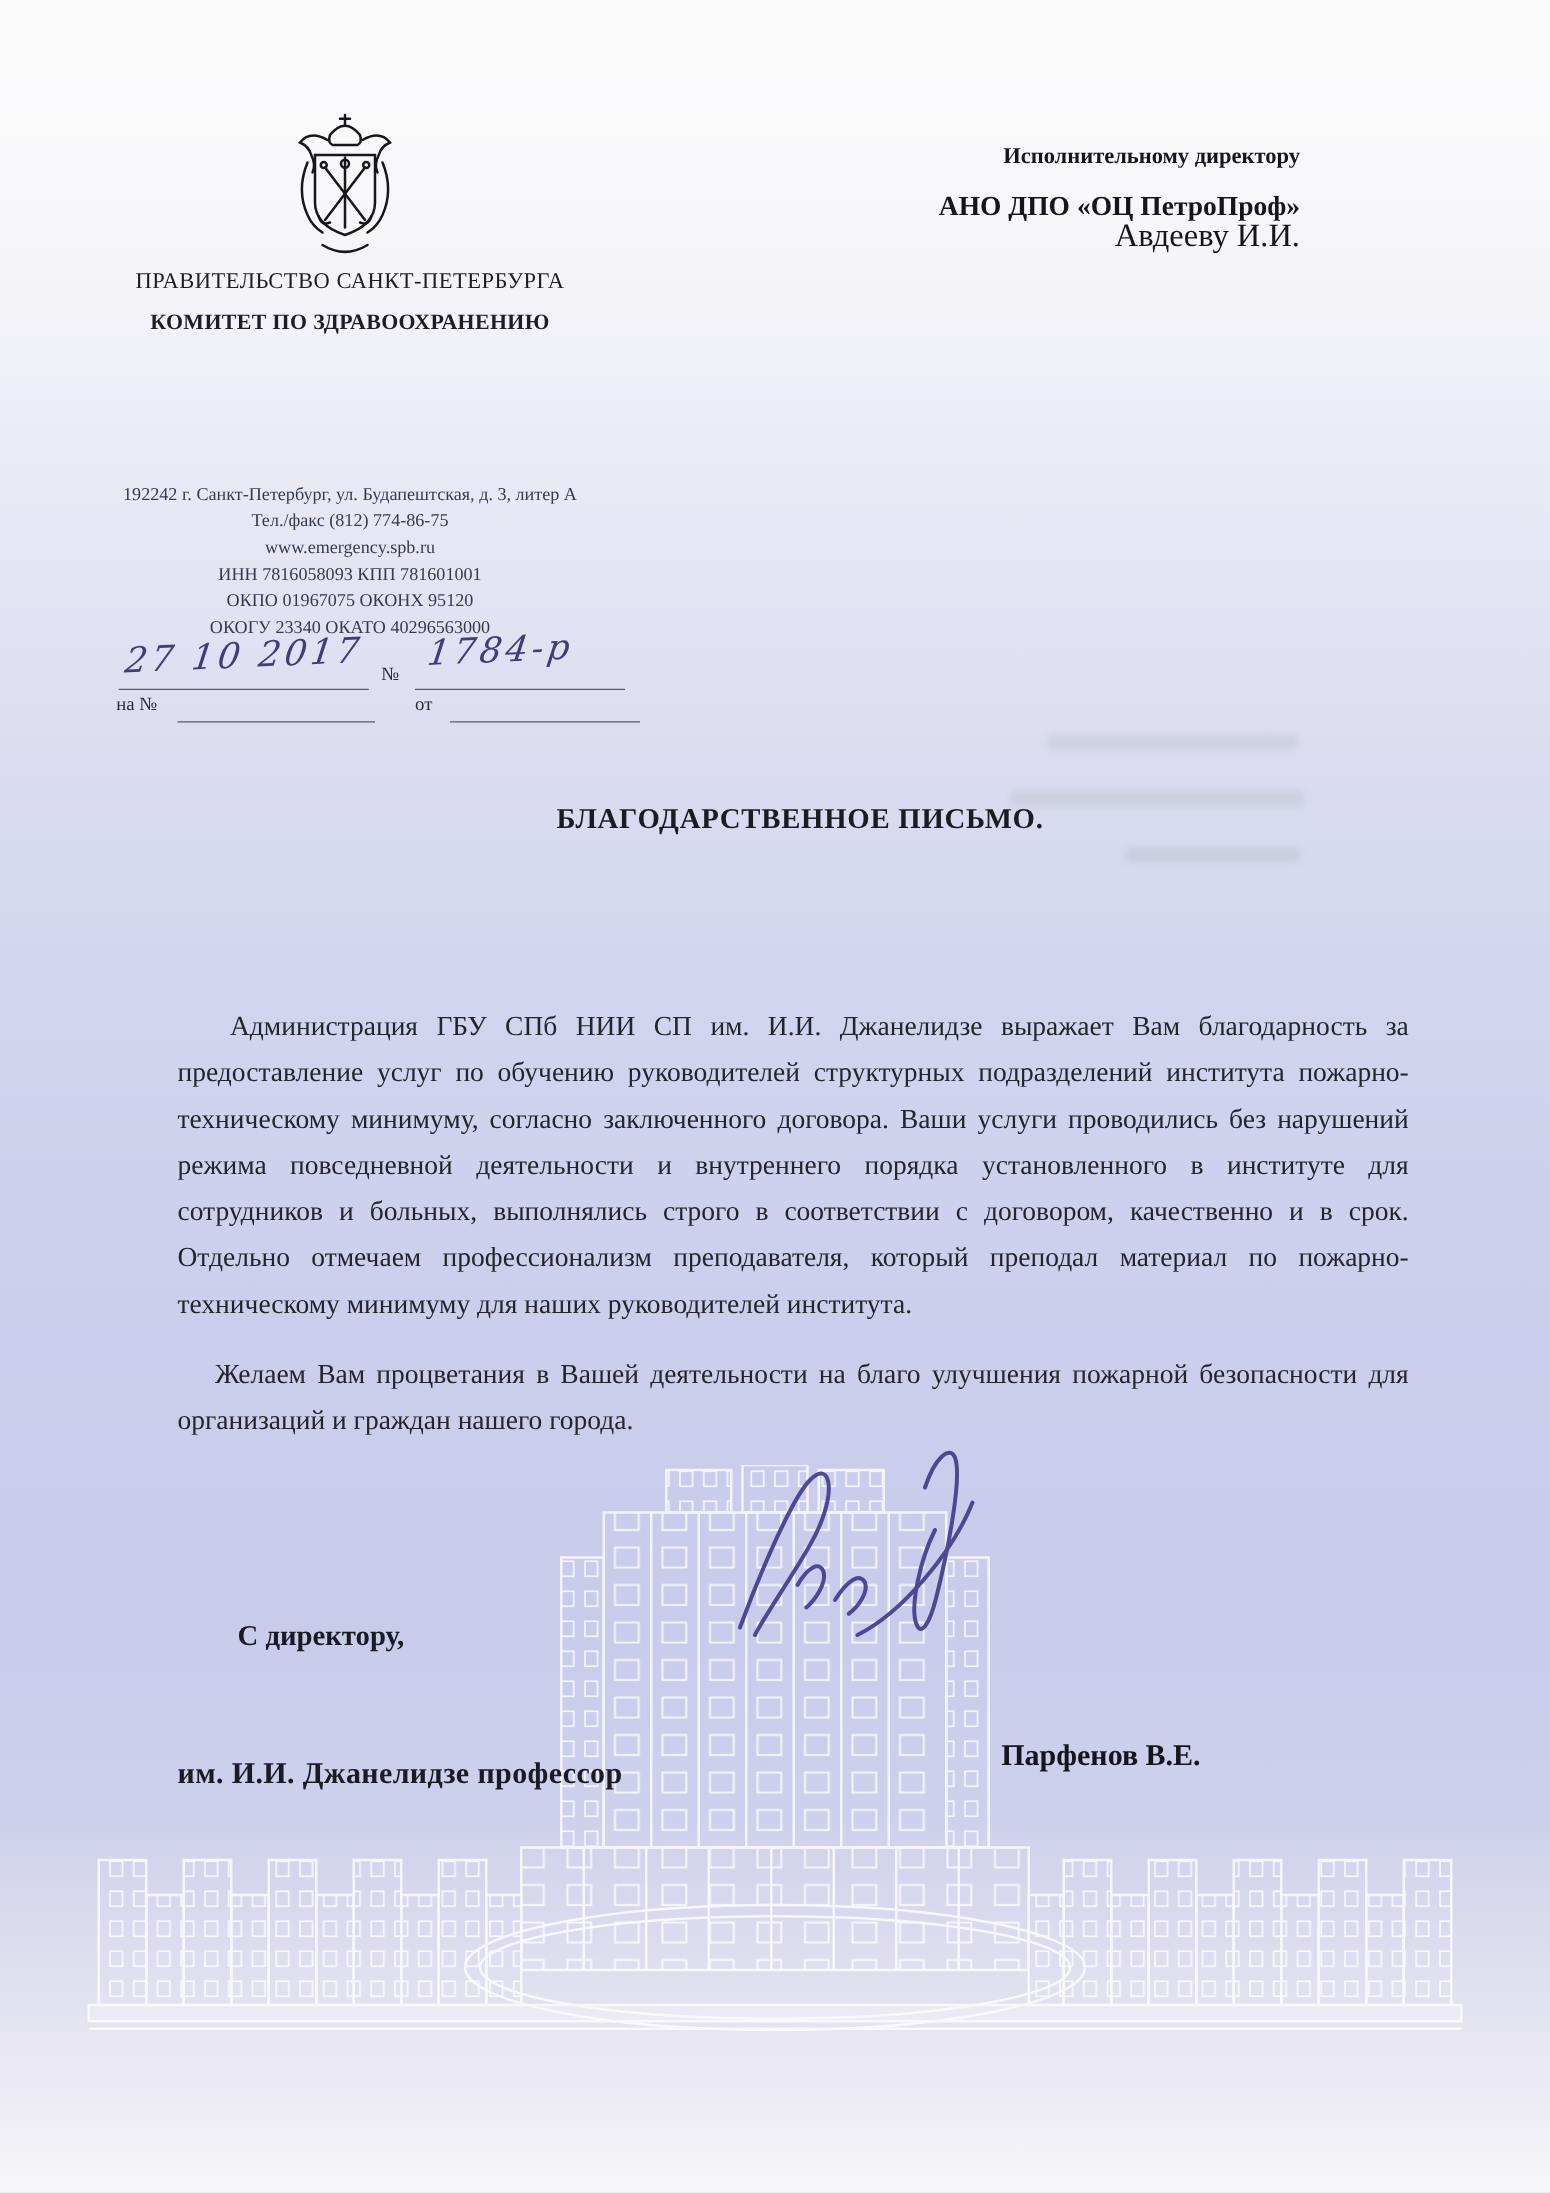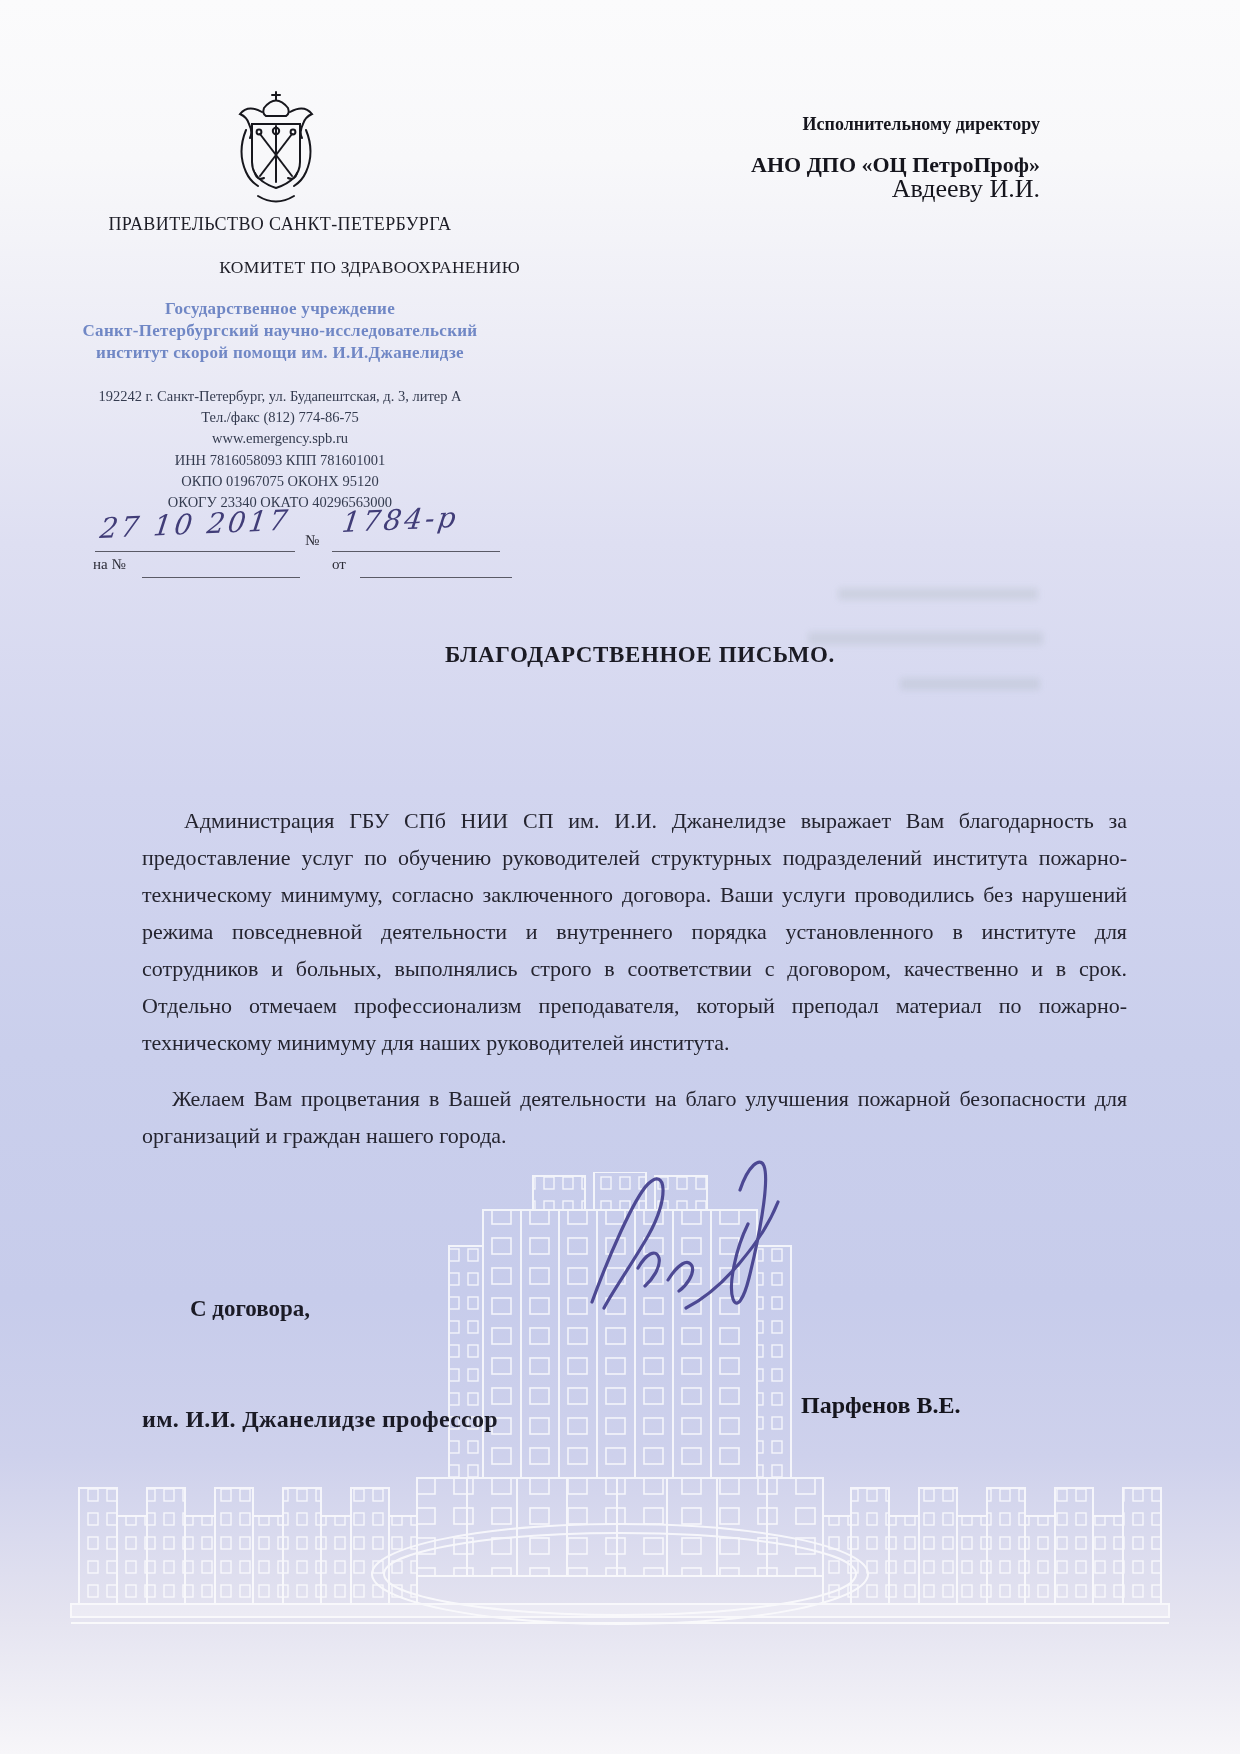--- a/index.html
+++ b/index.html
@@ -13,21 +13,21 @@
     background:linear-gradient(180deg,
       #fbfbfc 0%, #f8f8fa 9%, #ededf6 19%, #dedff2 31%,
       #d2d5ef 45%, #cacfec 60%, #c7cceb 74%, #ced1ec 83%,
       #e4e3f0 92%, #f7f6f9 100%);
   }
   .abs{position:absolute;}
   .center{text-align:center;}
   .right{text-align:right;}
 
   .gov-line1{font-size:18px;letter-spacing:.4px;color:#1d1d26;}
-  .gov-line2{font-size:17.5px;font-weight:normal;color:#1d1d26;margin-top:22px;letter-spacing:.3px;text-align:right;}
+  .gov-line2{font-size:17.5px;font-weight:bold;color:#1d1d26;margin-top:12px;letter-spacing:.3px;}
 
   .recipient{line-height:1;color:#15151d;}
   .recipient .r1{font-size:18px;font-weight:bold;}
   .recipient .r2{font-size:22px;font-weight:bold;margin-top:21px;}
   .recipient .r3{font-size:26px;font-weight:normal;}
 
   .inst{color:#7087c5;font-weight:bold;font-size:17px;line-height:22px;letter-spacing:.3px;}
 
   .addr{font-size:14.5px;line-height:21.2px;color:#343b4f;margin-top:44px;}
 
@@ -158,25 +158,20 @@
       <path d="M78,40 q9,22 0,42 q-4,9 -12,14"></path>
       <path d="M30,106 q18,11 36,0"></path>
     </g>
   </svg>
 
   <div class="abs center" style="left:40px;top:214px;width:480px;">
     <div class="gov-line1">ПРАВИТЕЛЬСТВО САНКТ-ПЕТЕРБУРГА</div>
     <div class="gov-line2">КОМИТЕТ ПО ЗДРАВООХРАНЕНИЮ</div>
   </div>
 
-  <div class="abs center inst" style="left:30px;top:298px;width:500px;">
-    <div>Государственное учреждение</div>
-    <div>Санкт-Петербургский научно-исследовательский</div>
-    <div>институт скорой помощи им. И.И.Джанелидзе</div>
-  </div>
 
   <div class="abs center addr" style="left:40px;top:342px;width:480px;">
     <div>192242 г. Санкт-Петербург, ул. Будапештская, д. 3, литер А</div>
     <div>Тел./факс (812) 774-86-75</div>
     <div>www.emergency.spb.ru</div>
     <div>ИНН 7816058093 КПП 781601001</div>
     <div>ОКПО 01967075 ОКОНХ 95120</div>
     <div>ОКОГУ 23340 ОКАТО 40296563000</div>
   </div>
 
@@ -196,21 +191,21 @@
     <div class="r3">Авдееву И.И.</div>
   </div>
 
   <div class="abs center doc-title" style="left:0;top:642px;width:1280px;">БЛАГОДАРСТВЕННОЕ ПИСЬМО.</div>
 
   <div class="abs body-text" style="left:142px;top:802px;">
     <p class="p1">Администрация  ГБУ СПб НИИ СП им. И.И. Джанелидзе  выражает Вам благодарность за предоставление услуг по обучению руководителей структурных подразделений института пожарно- техническому минимуму, согласно заключенного договора.  Ваши услуги проводились без нарушений режима повседневной деятельности и внутреннего порядка установленного в институте для сотрудников и больных, выполнялись строго в соответствии с договором, качественно и в срок. Отдельно отмечаем профессионализм преподавателя, который преподал материал по пожарно- техническому минимуму для наших руководителей института.</p>
     <p class="p2">Желаем Вам процветания  в Вашей деятельности на благо улучшения пожарной безопасности для организаций и граждан нашего города.</p>
   </div>
 
-  <div class="abs sig-closing" style="left:190px;top:1296px;z-index:2;">С договора,</div>
+  <div class="abs sig-closing" style="left:190px;top:1296px;z-index:2;">С директору,</div>
   <div class="abs sig-pos" style="left:142px;top:1406px;font-size:24px;z-index:2;">им. И.И. Джанелидзе  профессор</div>
   <div class="abs sig-name" style="left:801px;top:1392px;z-index:2;">Парфенов В.Е.</div>
 
   <svg class="abs" style="left:582px;top:1150px;width:270px;height:175px;z-index:3;opacity:.9" viewBox="0 0 270 175" xmlns="http://www.w3.org/2000/svg">
     <g stroke="#3f3a8a" stroke-width="3.2" fill="none" stroke-linecap="round">
       <path d="M10,152 C26,108 52,48 66,34 C84,16 88,48 66,86 C50,114 30,142 22,158"></path>
       <path d="M56,118 C64,104 74,98 77,108 C79,117 70,130 63,136"></path>
       <path d="M86,130 C96,114 106,108 110,116 C113,124 104,136 97,141"></path>
       <path d="M158,40 C166,16 178,6 182,16 C188,32 176,92 167,128 C162,148 155,160 151,149 C146,135 154,98 166,74"></path>
       <path d="M196,52 C180,92 140,140 104,158"></path>

